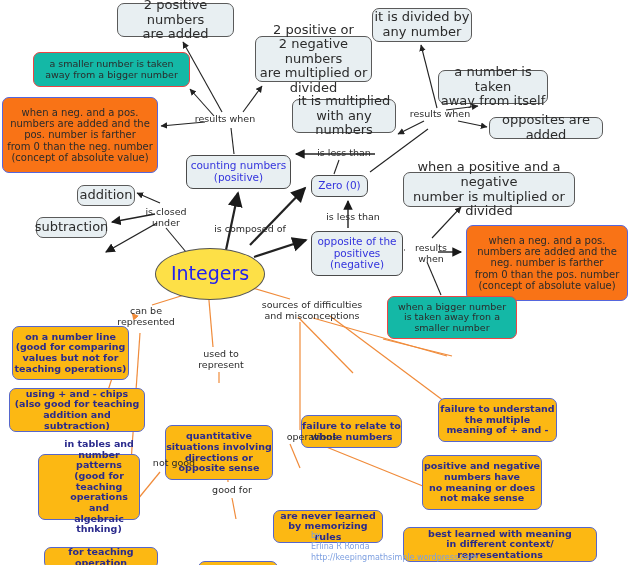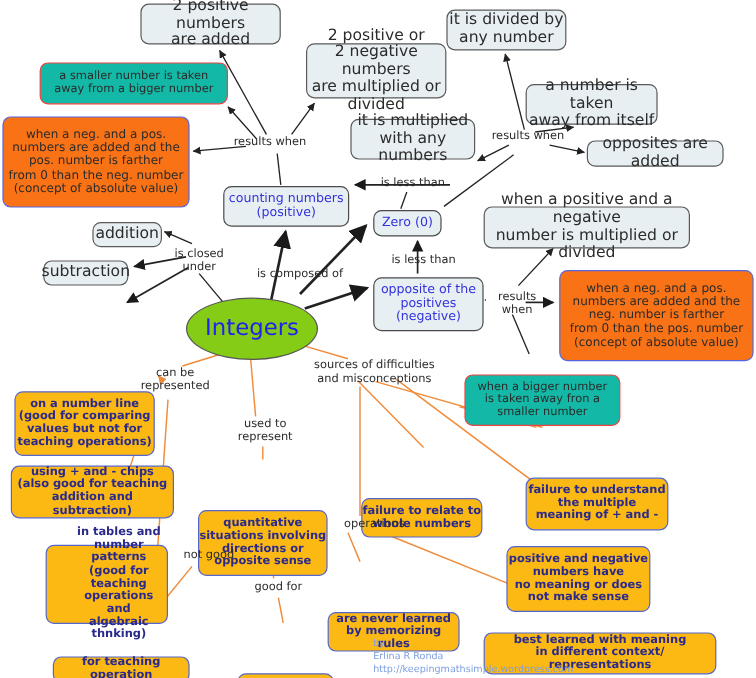--- a/index.html
+++ b/index.html
@@ -67,21 +67,21 @@
   .n-orange {
     background: #fcb813;
     border: 1.4px solid #5566cc;
     color: #2a2a8c;
     font-size: 9.5px;
     font-weight: bold;
     margin-top: 40px;
   }
   
   .n-root {
-    background: #84cc16;
+    background: #fde047;
     border: 1.6px solid #555555;
     border-radius: 50%;
     color: #2222ee;
     font-size: 19px;
   }
   
   .elabel {
     position: absolute;
     text-align: center;
     color: #2b2b2b;
@@ -205,21 +205,21 @@
   <div class="node n-grey" style="left:77px;  top:185px; width:58px;  height:21px;">addition</div>
   <div class="node n-grey" style="left:36px;  top:217px; width:71px;  height:21px;">subtraction</div>
   <div class="node n-grey-blue" style="left:311px; top:231px; width:92px;  height:45px;">opposite of the
 positives
 (negative)</div>
   <div class="node n-blue" style="left:466px; top:225px; width:162px; height:76px;">when a neg. and a pos.
 numbers are added and the
 neg. number is farther
 from 0 than the pos. number
 (concept of absolute value)</div>
-  <div class="node n-red" style="left:387px; top:296px; width:130px; height:43px;margin-top:16px;">when a bigger number
+  <div class="node n-red" style="left:387px; top:296px; width:130px; height:43px;">when a bigger number
 is taken away fron a
 smaller number</div>
   <div class="node n-orange" style="left:12px;  top:286px; width:117px; height:54px;">on a number line
 (good for comparing
 values but not for
 teaching operations)</div>
   <div class="node n-orange" style="left:9px;   top:348px; width:136px; height:44px;">using + and - chips
 (also good for teaching
 addition and subtraction)</div>
   <div class="node n-orange" style="left:38px;  top:414px; width:102px; height:66px;padding-left:20px;">in tables and

